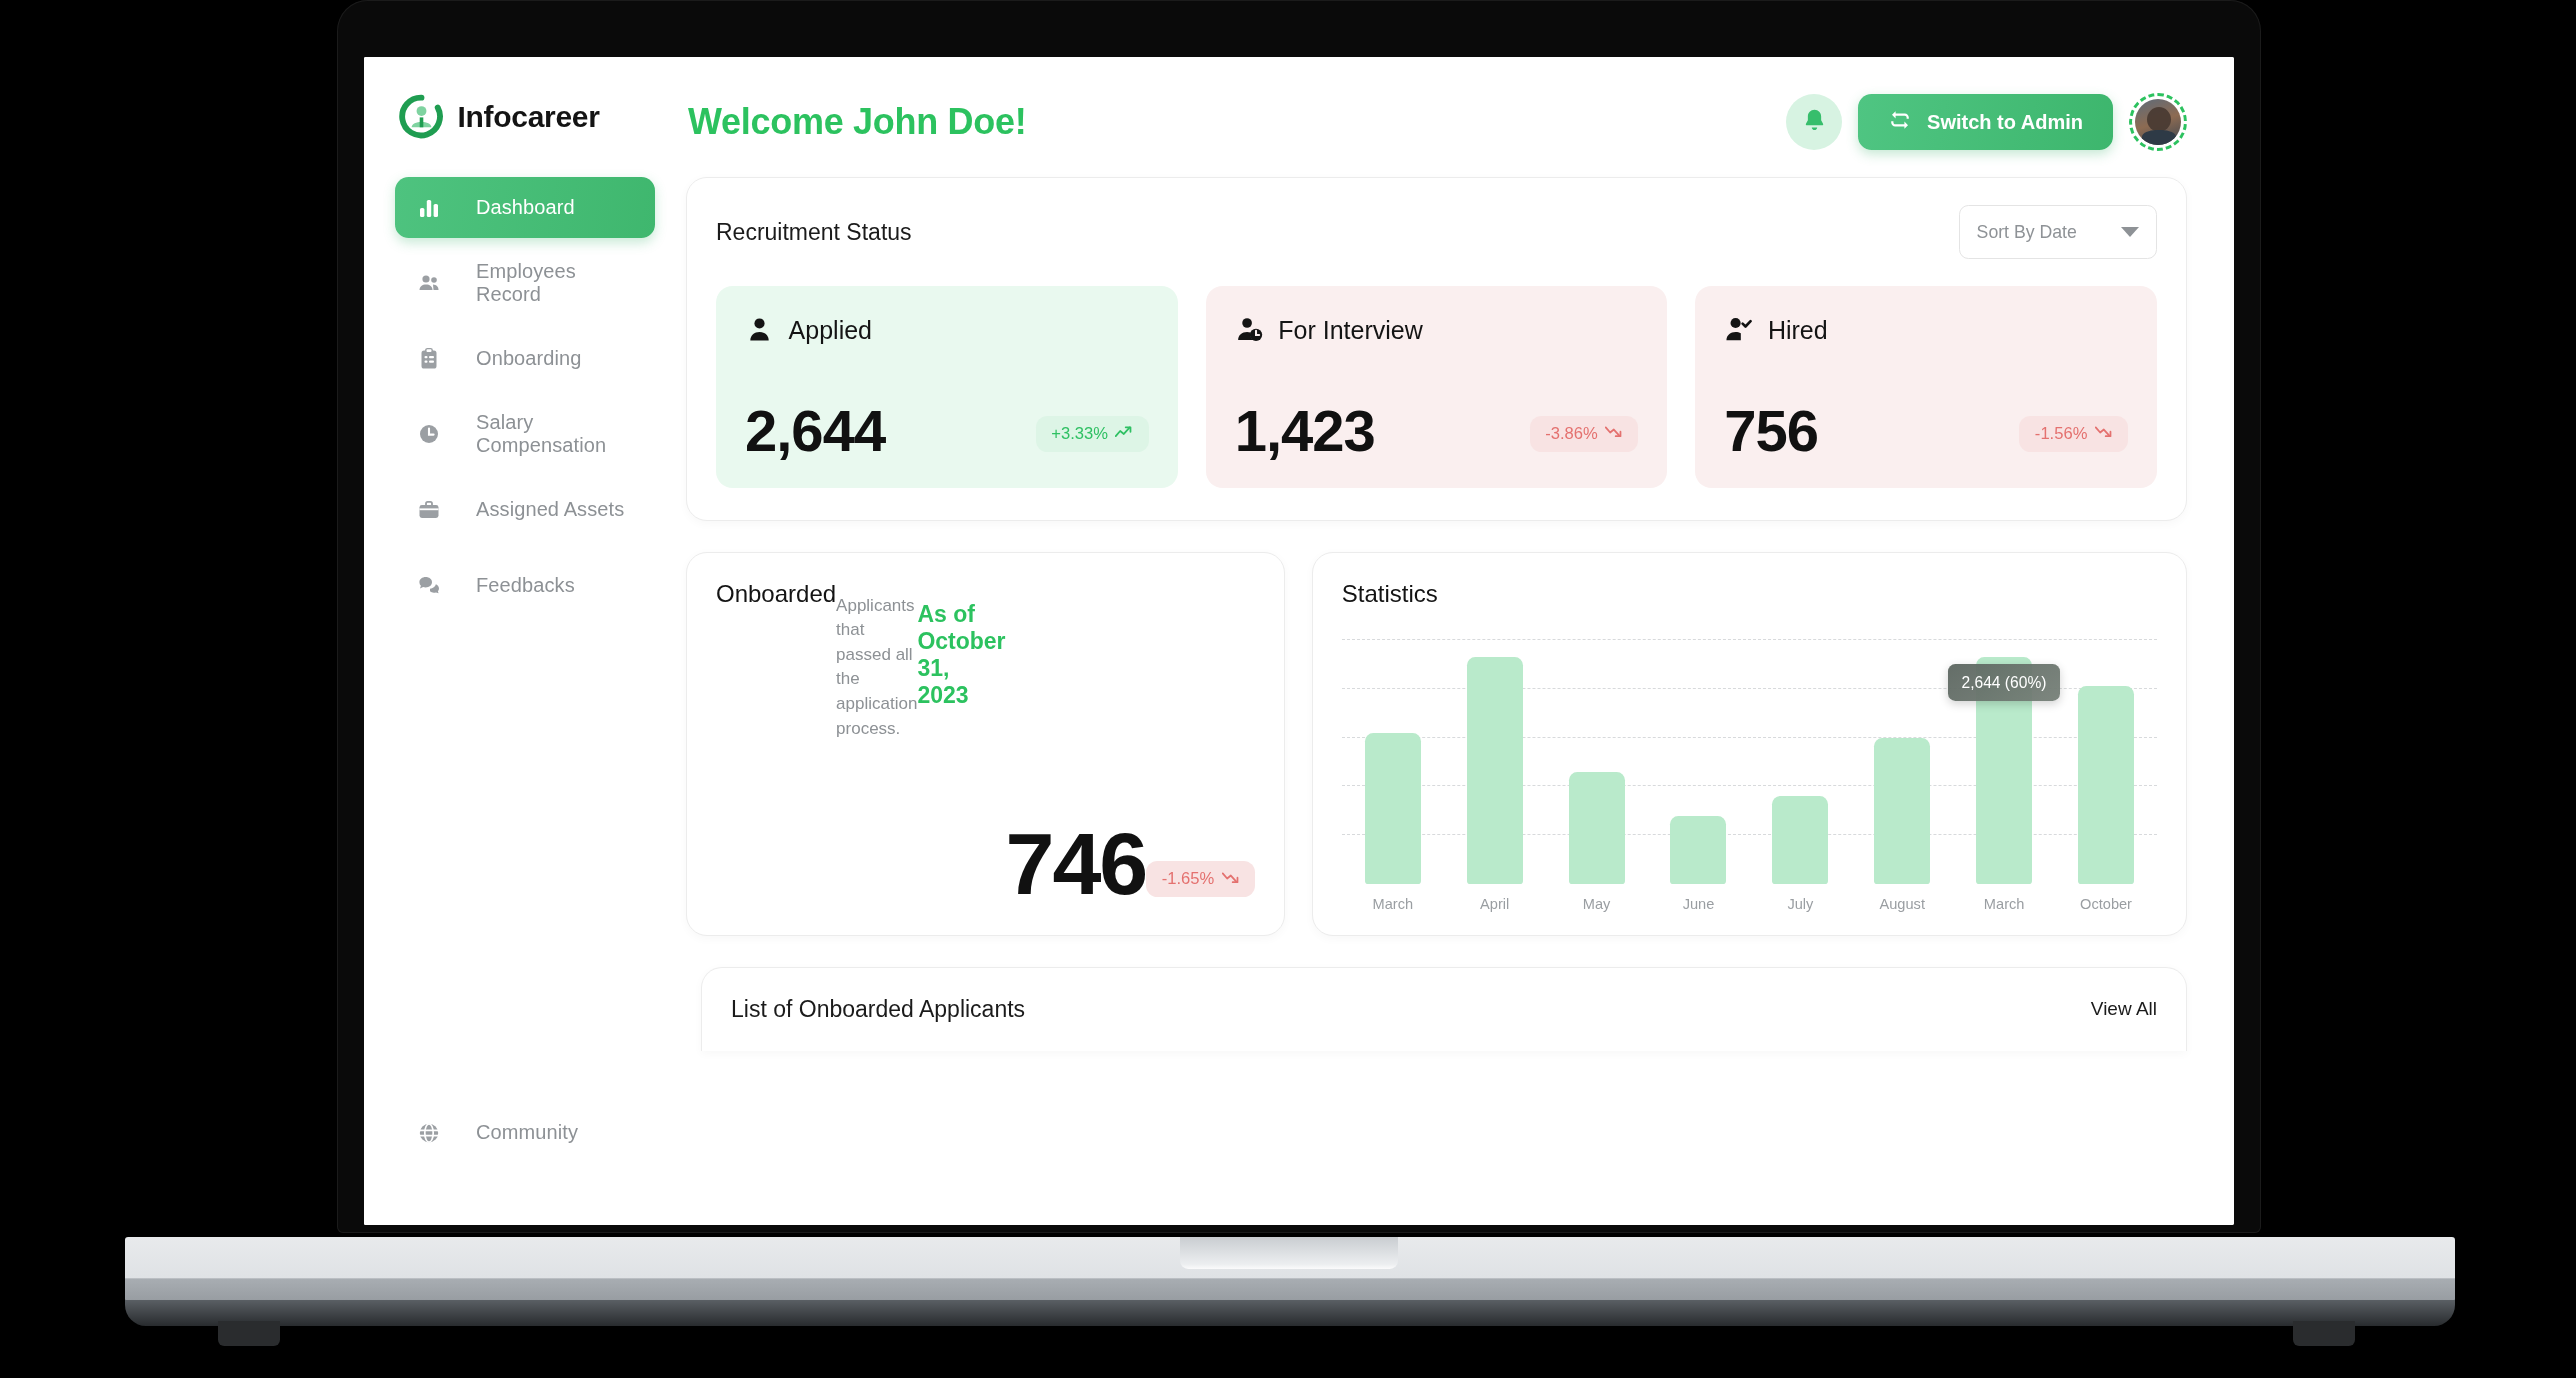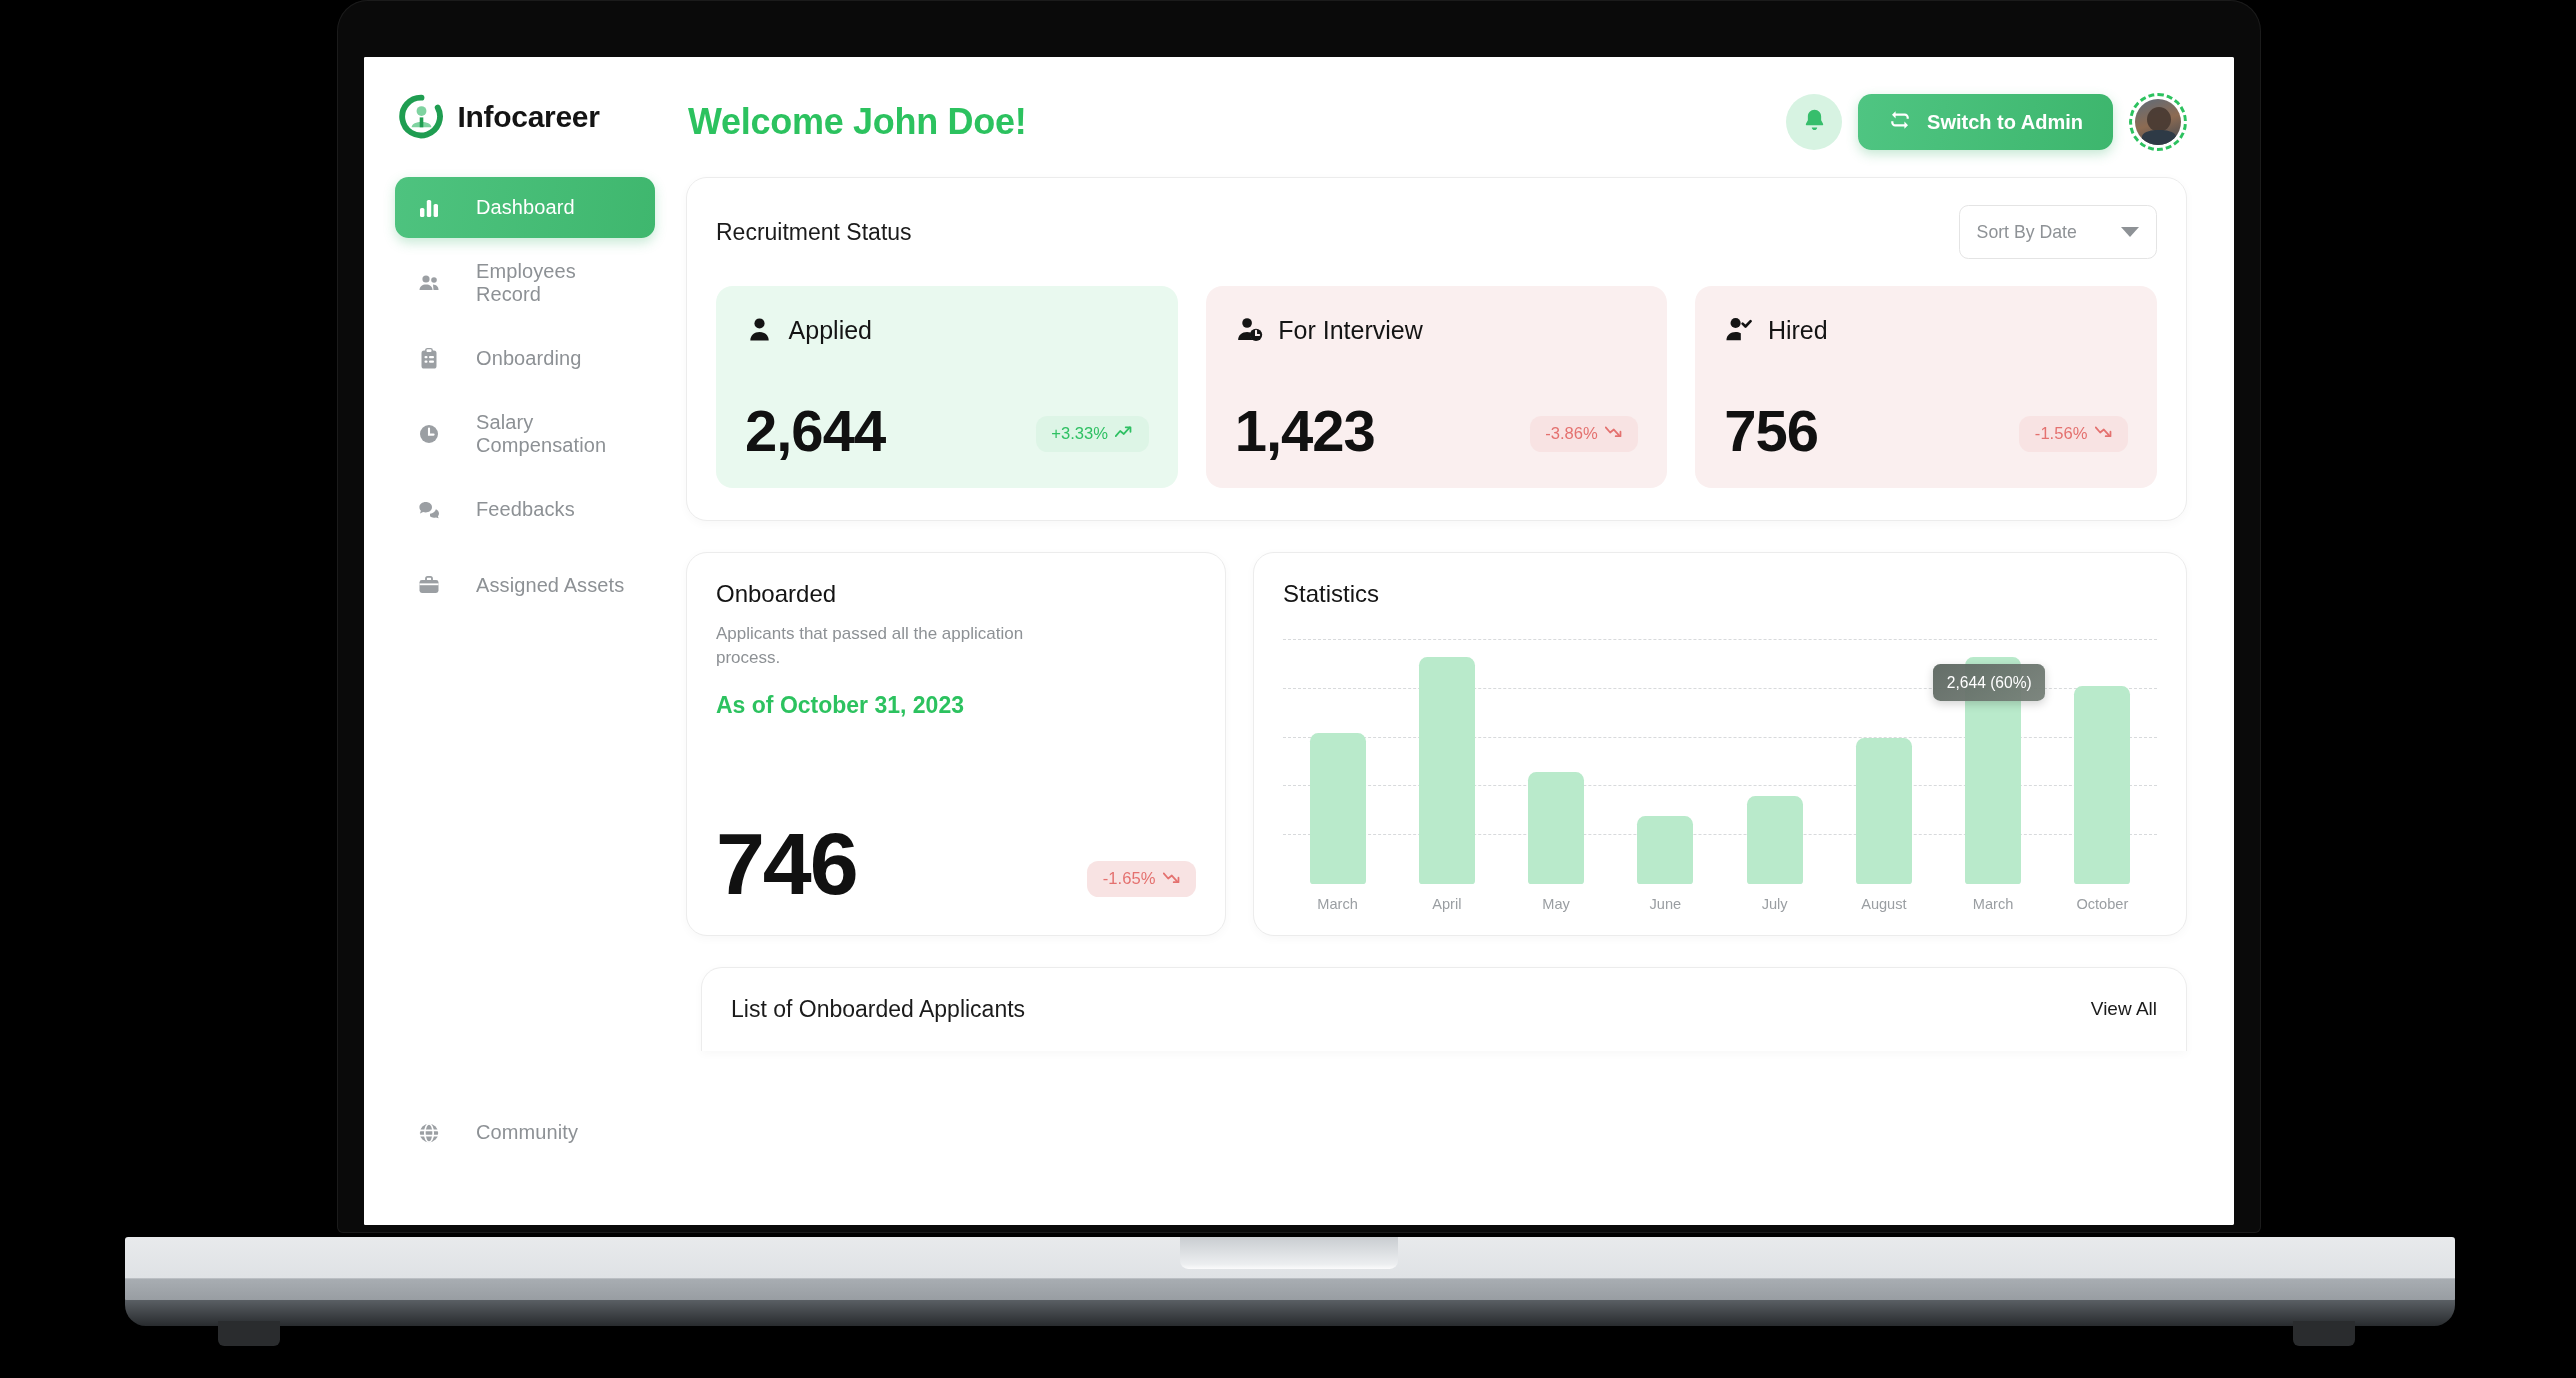--- a/index.html
+++ b/index.html
@@ -168,21 +168,21 @@
     margin-left: auto; margin-bottom: 8.3px;
     height: 36px; padding: 0 15.6px; border-radius: 11.4px;
     display: flex; align-items: center; gap: 7.3px; font-size: 16.6px; font-weight: 400;
   }
   .delta.up   { background: #DDF5E6; color: #2FC063; }
   .delta.down { background: #F8E3E3; color: #E4716F; }
   .delta svg { width: 17.7px; height: 13.5px; }
 
   
   .mid-row { display: flex; gap: 27px; margin-top: 31px; }
-  #onboarded-panel { flex: 0 0 540px; padding: 27px 29px 29px 29px; display: flex; flex-direction: column; }
+  #onboarded-panel { flex: 0 0 540px; padding: 27px 29px 29px 29px; display: flex; flex-direction: row; }
   .ob-title { font-size: 24px; color: #141414; font-weight: 400; }
   .ob-desc { font-size: 17px; color: #8d9195; line-height: 1.45; margin-top: 13.5px; max-width: 333px; }
   .ob-date { font-size: 23px; font-weight: 700; color: #2CC25F; margin-top: 21px; }
   .ob-foot { display: flex; align-items: flex-end; margin-top: auto; }
   .ob-value { font-size: 88px; font-weight: 700; color: #111; line-height: .95; letter-spacing: -2.1px; }
 
   #statistics-panel { flex: 1 1 auto; padding: 27px 29px 21px 29px; display: flex; flex-direction: column; min-width: 0; }
   .stats-title { font-size: 24px; color: #141414; font-weight: 400; }
 
   .chart { position: relative; flex: 1 1 auto; margin-top: 32px; height: 244px; }
@@ -281,36 +281,36 @@
                   <circle cx="12" cy="12" r="9"></circle>
                   <path d="M12 6.6v6h4.6" fill="none" stroke="#fff" stroke-width="2.1" stroke-linecap="round"></path>
                 </svg>
             </span>
             <span class="nav-label">Salary Compensation</span>
           </div>
 
           <div class="nav-item">
             <span class="ico">
               <svg viewBox="0 0 24 24">
-                  <path d="M2.4 9.2c0-3 2.8-5.2 6.3-5.2s6.3 2.2 6.3 5.2-2.8 5.2-6.3 5.2c-.9 0-1.8-.1-2.6-.4L3 15.4l.9-2.6A5 5 0 0 1 2.4 9.2z"></path>
-                  <path d="M13 15.8c2.9-.4 5.2-2.2 5.9-4.6 1.9.9 3.1 2.5 3.1 4.3 0 1-.4 2-1.1 2.8l.7 2-2.6-.9c-.7.2-1.4.3-2.1.3-1.6 0-3-.5-3.9-1.4z"></path>
-                </svg>
-            </span>
-            <span class="nav-label">Feedbacks</span>
-          </div>
-
-          <div class="nav-item">
-            <span class="ico">
-              <svg viewBox="0 0 24 24">
                   <rect x="2.5" y="7" width="19" height="13" rx="2.4"></rect>
                   <path d="M9 7V5.4c0-.9.7-1.6 1.6-1.6h2.8c.9 0 1.6.7 1.6 1.6V7" fill="none" stroke="#9b9fa3" stroke-width="1.8"></path>
                   <rect x="2.5" y="10.4" width="19" height="1.8" fill="#fff"></rect>
                 </svg>
             </span>
             <span class="nav-label">Assigned Assets</span>
+          </div>
+
+          <div class="nav-item">
+            <span class="ico">
+              <svg viewBox="0 0 24 24">
+                  <path d="M2.4 9.2c0-3 2.8-5.2 6.3-5.2s6.3 2.2 6.3 5.2-2.8 5.2-6.3 5.2c-.9 0-1.8-.1-2.6-.4L3 15.4l.9-2.6A5 5 0 0 1 2.4 9.2z"></path>
+                  <path d="M13 15.8c2.9-.4 5.2-2.2 5.9-4.6 1.9.9 3.1 2.5 3.1 4.3 0 1-.4 2-1.1 2.8l.7 2-2.6-.9c-.7.2-1.4.3-2.1.3-1.6 0-3-.5-3.9-1.4z"></path>
+                </svg>
+            </span>
+            <span class="nav-label">Feedbacks</span>
           </div>
         </nav>
 
         <div class="sidebar-bottom">
           <div class="nav-item">
             <span class="ico">
               <svg viewBox="0 0 24 24">
                   <circle cx="12" cy="12" r="9.2"></circle>
                   <ellipse cx="12" cy="12" rx="4.2" ry="9.2" fill="none" stroke="#fff" stroke-width="1.7"></ellipse>
                   <path d="M3 9.4h18M3 14.6h18" fill="none" stroke="#fff" stroke-width="1.7"></path>

